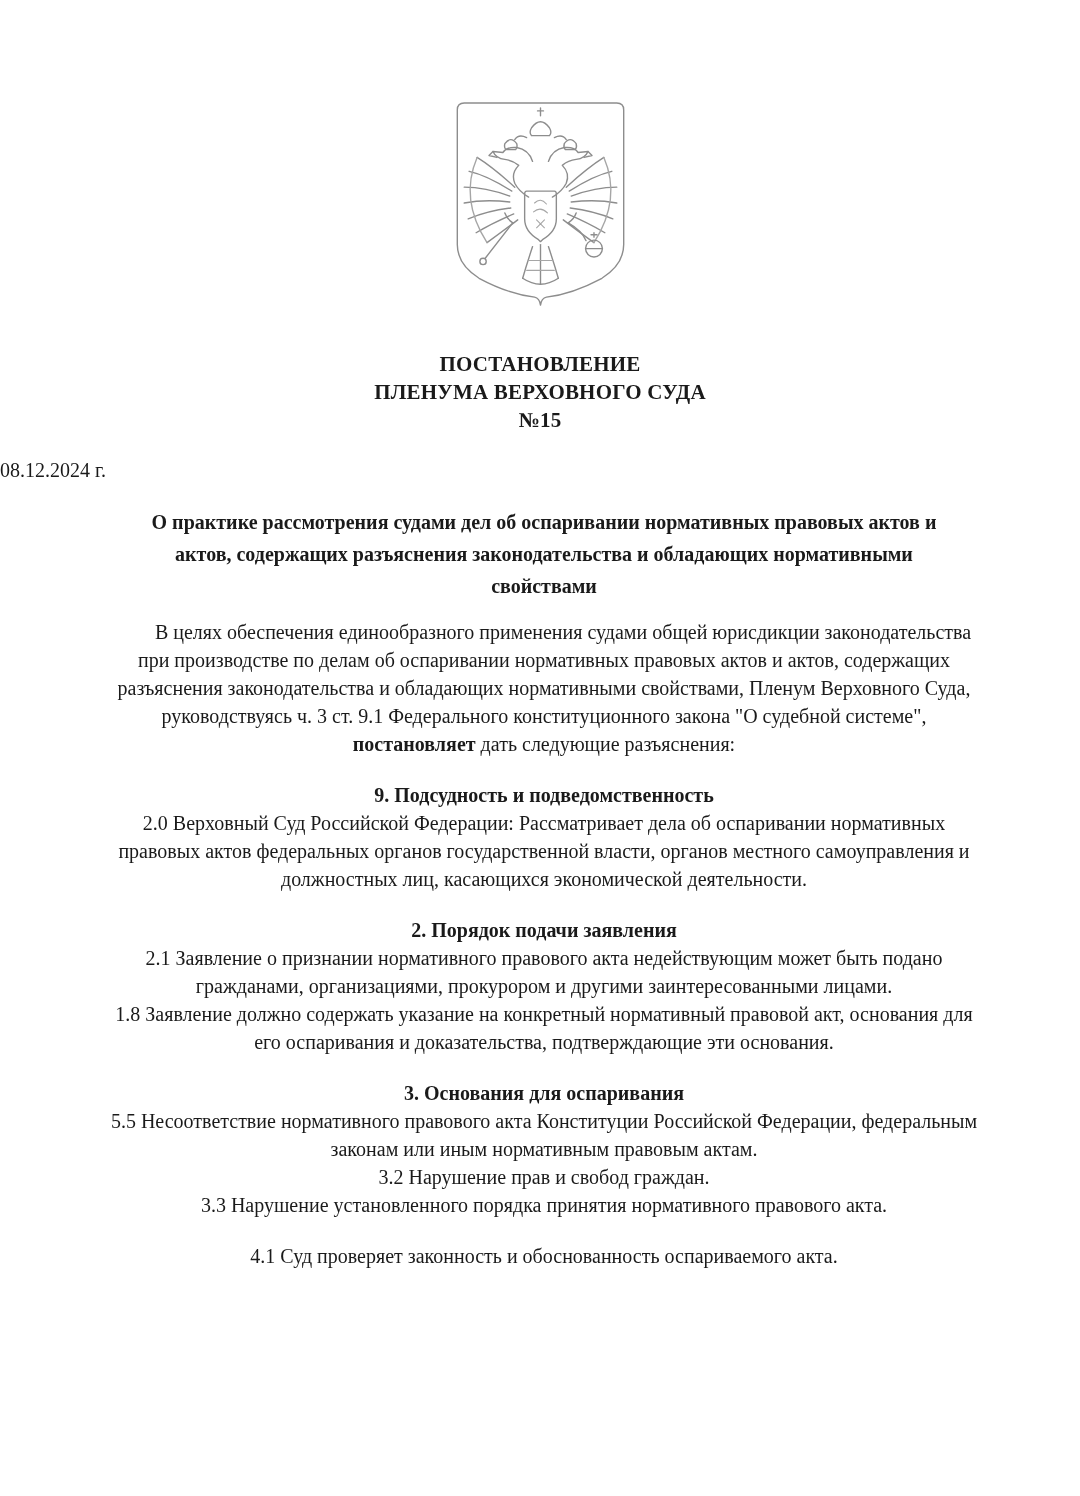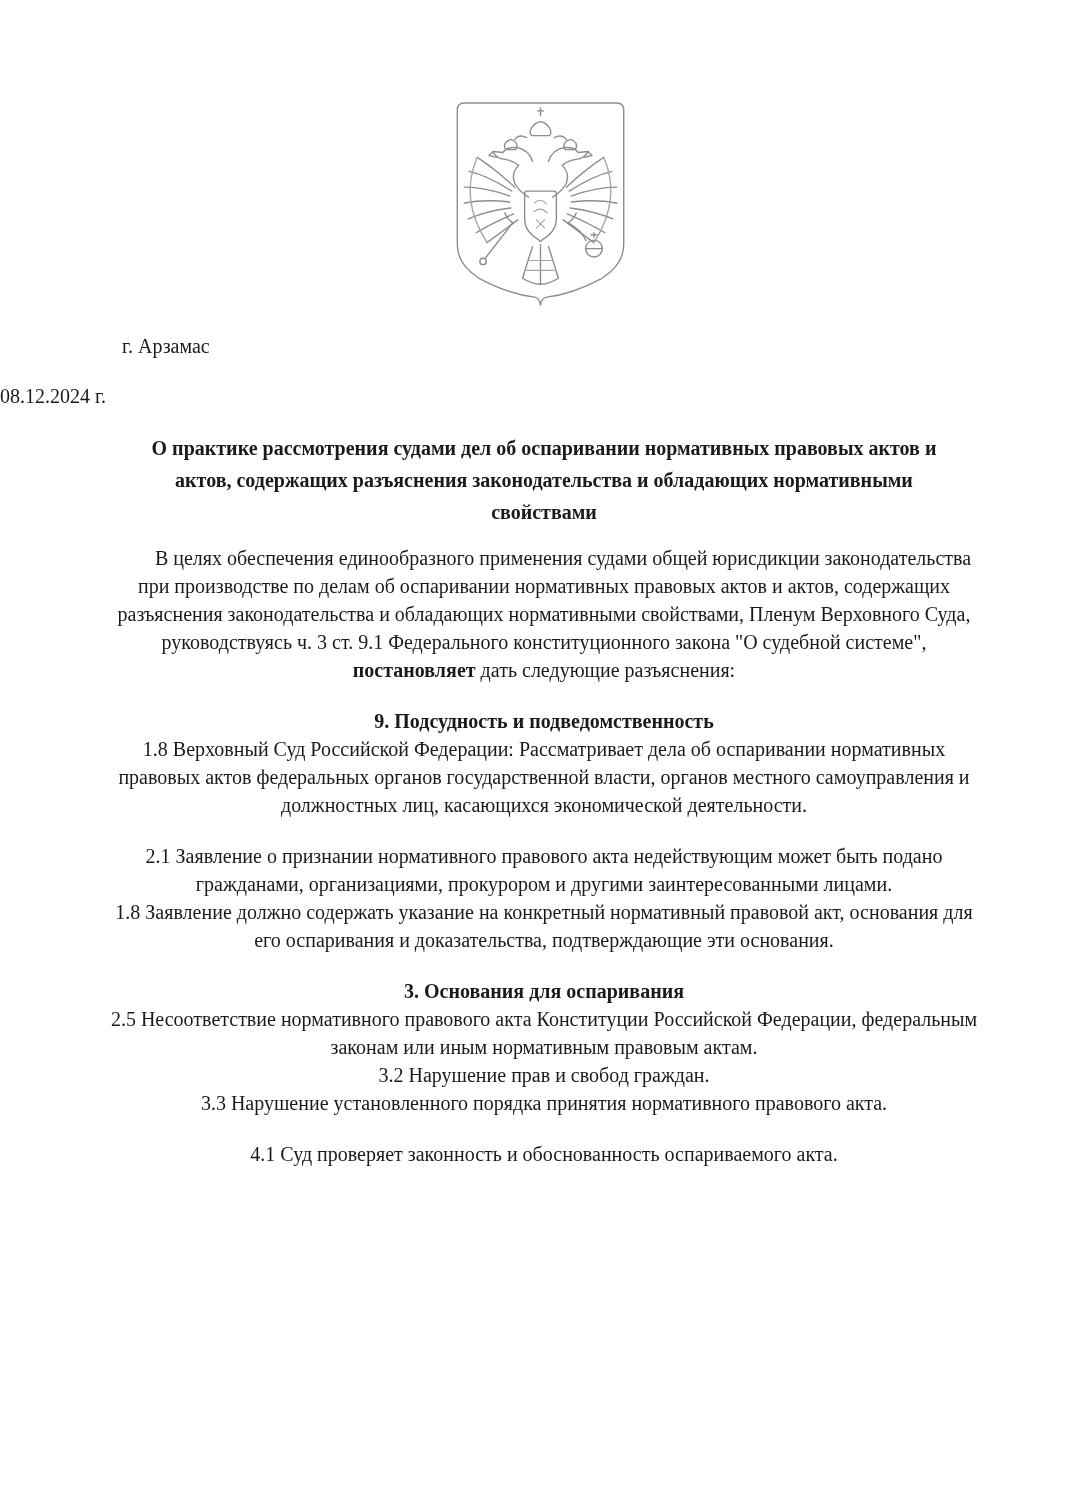--- a/index.html
+++ b/index.html
@@ -127,41 +127,46 @@
       <path d="M84 148 Q78 166 74 180"></path>
       <path d="M100 148 Q106 166 110 180"></path>
       <path d="M74 180 Q92 192 110 180"></path>
       <g stroke="var(--emblem-detail, #a6a6a6)" stroke-width="1.1">
         <path d="M80 162 H104"></path>
         <path d="M78 172 H106"></path>
       </g>
     </svg>
   </div>
 
+  <header class="doc-header">
+    <div>ПОСТАНОВЛЕНИЕ</div>
+    <div>ПЛЕНУМА ВЕРХОВНОГО СУДА</div>
+    <div>№15</div>
+  </header>
 
-  <div class="meta-city">г. Арзамас</div>
   <div class="doc-date">08.12.2024 г.</div>
 
   <main class="doc-body">
     <h1 class="subject">О практике рассмотрения судами дел об оспаривании нормативных правовых актов и актов, содержащих разъяснения законодательства и обладающих нормативными свойствами</h1>
 
     <p class="preamble"><span>В целях обеспечения единообразного применения судами общей юрисдикции законодательства при производстве по делам об оспаривании нормативных правовых актов и актов, содержащих разъяснения законодательства и обладающих нормативными свойствами, Пленум Верховного Суда, руководствуясь ч. 3 ст. 9.1 Федерального конституционного закона "О судебной системе", </span><b>постановляет</b><span> дать следующие разъяснения:</span></p>
 
     <div id="sections">
         <section class="section">
           <h2 class="section-title">9. Подсудность и подведомственность</h2>
-          <p class="section-item">1.8 Верховный Суд Российской Федерации: Рассматривает дела об оспаривании нормативных правовых актов федеральных органов государственной власти, органов местного самоуправления и должностных лиц, касающихся экономической деятельности.</p>
+          <p class="section-item">2.0 Верховный Суд Российской Федерации: Рассматривает дела об оспаривании нормативных правовых актов федеральных органов государственной власти, органов местного самоуправления и должностных лиц, касающихся экономической деятельности.</p>
         </section>
         <section class="section">
+          <h2 class="section-title">2. Порядок подачи заявления</h2>
           <p class="section-item">2.1 Заявление о признании нормативного правового акта недействующим может быть подано гражданами, организациями, прокурором и другими заинтересованными лицами.</p>
           <p class="section-item">1.8 Заявление должно содержать указание на конкретный нормативный правовой акт, основания для его оспаривания и доказательства, подтверждающие эти основания.</p>
         </section>
         <section class="section">
           <h2 class="section-title">3. Основания для оспаривания</h2>
-          <p class="section-item">2.5 Несоответствие нормативного правового акта Конституции Российской Федерации, федеральным законам или иным нормативным правовым актам.</p>
+          <p class="section-item">5.5 Несоответствие нормативного правового акта Конституции Российской Федерации, федеральным законам или иным нормативным правовым актам.</p>
           <p class="section-item">3.2 Нарушение прав и свобод граждан.</p>
           <p class="section-item">3.3 Нарушение установленного порядка принятия нормативного правового акта.</p>
         </section>
         <section class="section">
           <p class="section-item">4.1 Суд проверяет законность и обоснованность оспариваемого акта.</p>
         </section>
       </div>
   </main>
 
 </div>

